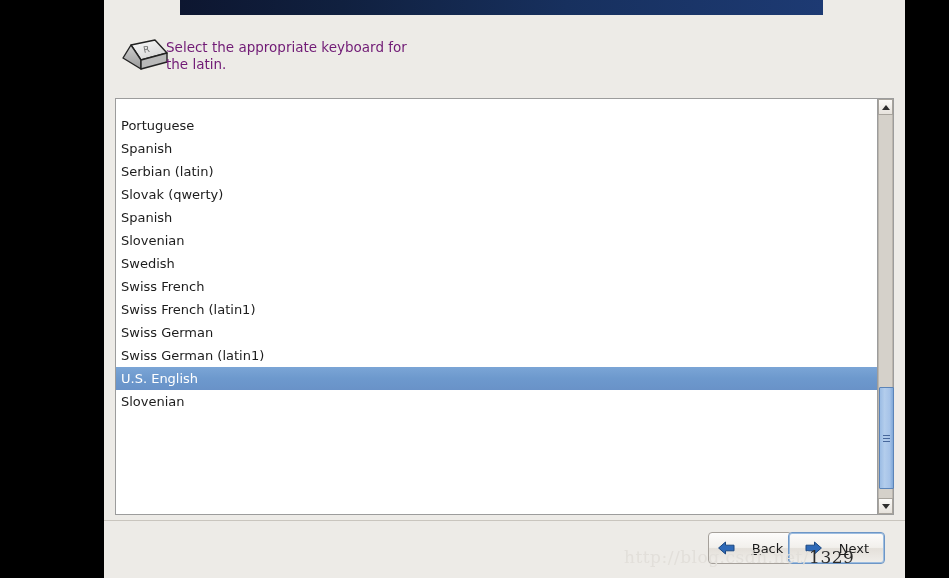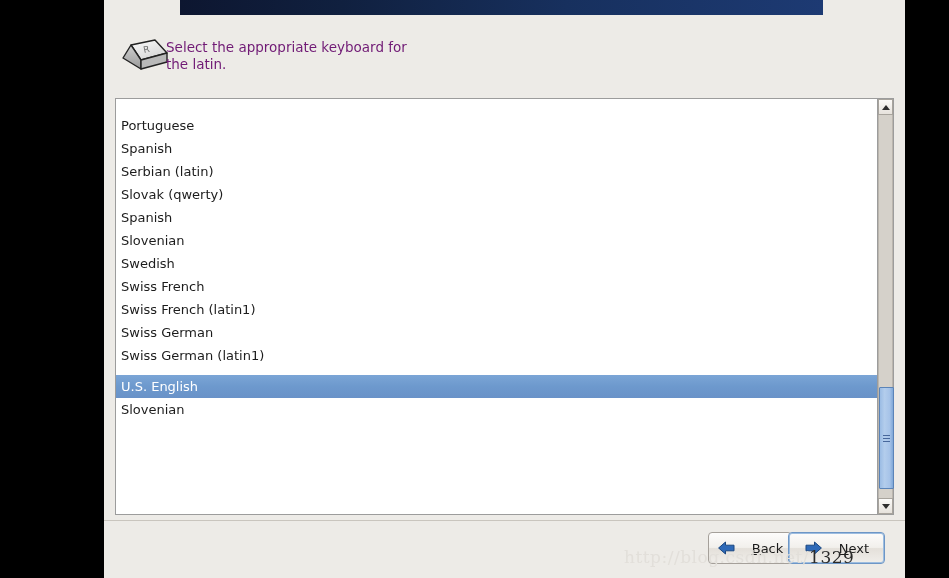--- a/index.html
+++ b/index.html
@@ -101,21 +101,20 @@
     line-height: 23px;
     padding-left: 5px;
     font-size: 13px;
     color: #1c1c1c;
     white-space: nowrap;
   }
 
   .list-row.selected {
     background: linear-gradient(to bottom, #7ba5d6 0%, #6d99cd 50%, #6992c8 100%);
     color: #ffffff;
-    margin-top: 8px;
   }
 
   
   #scrollbar {
     position: relative;
     flex: 0 0 16px;
     width: 16px;
     height: 415px;
     background: #d7d3cc;
     border-left: 1px solid #9c9c9c;

